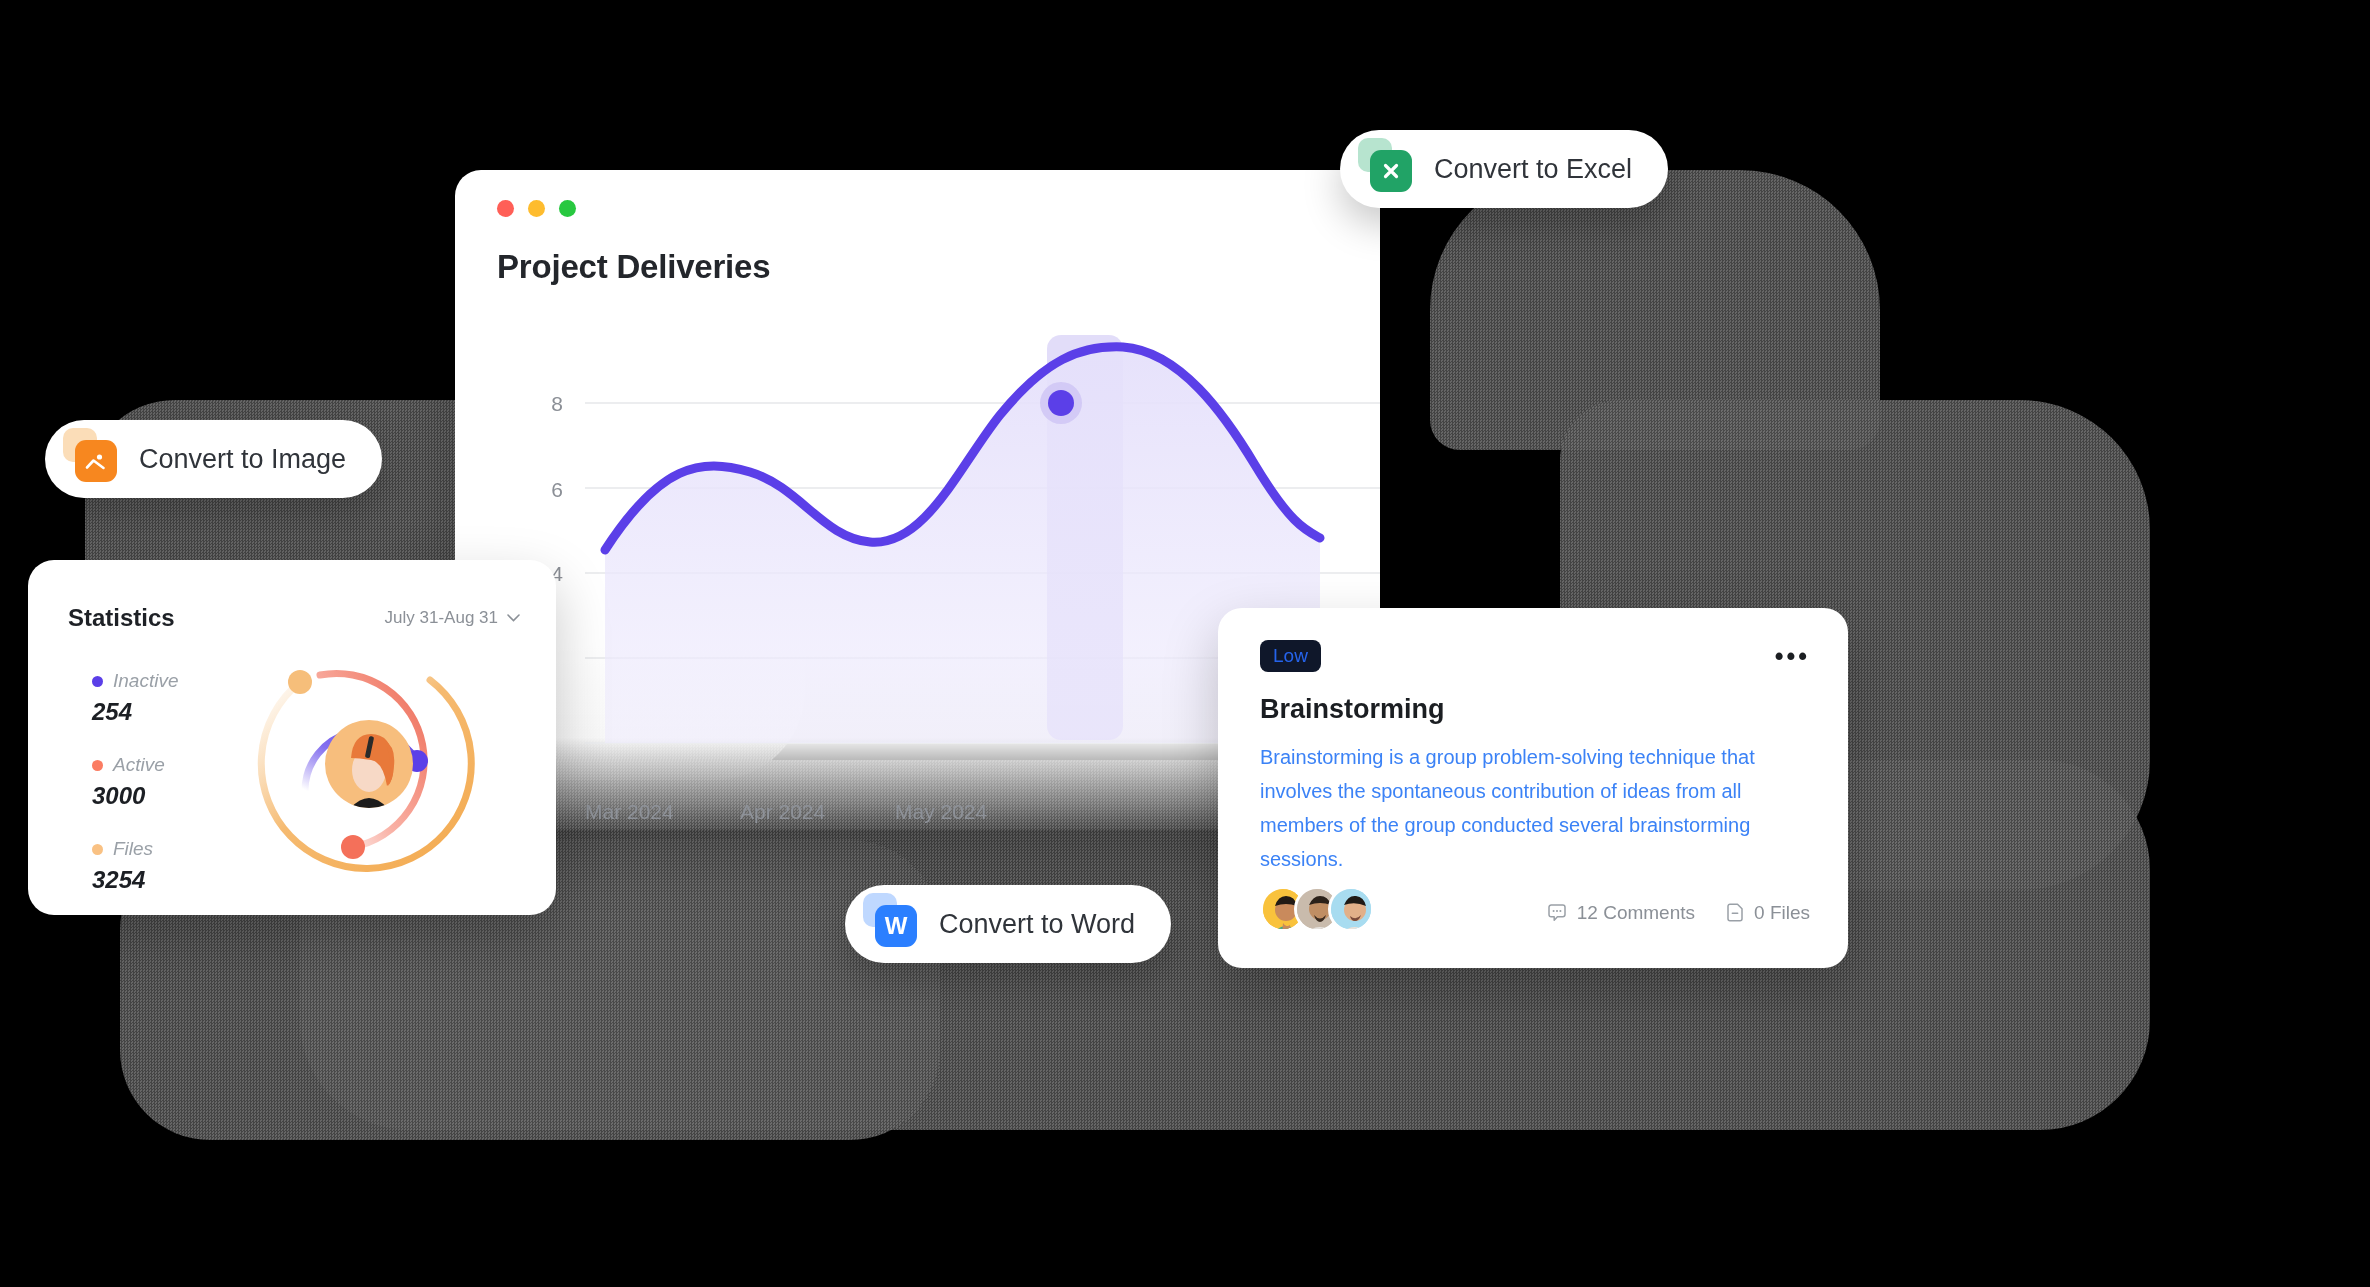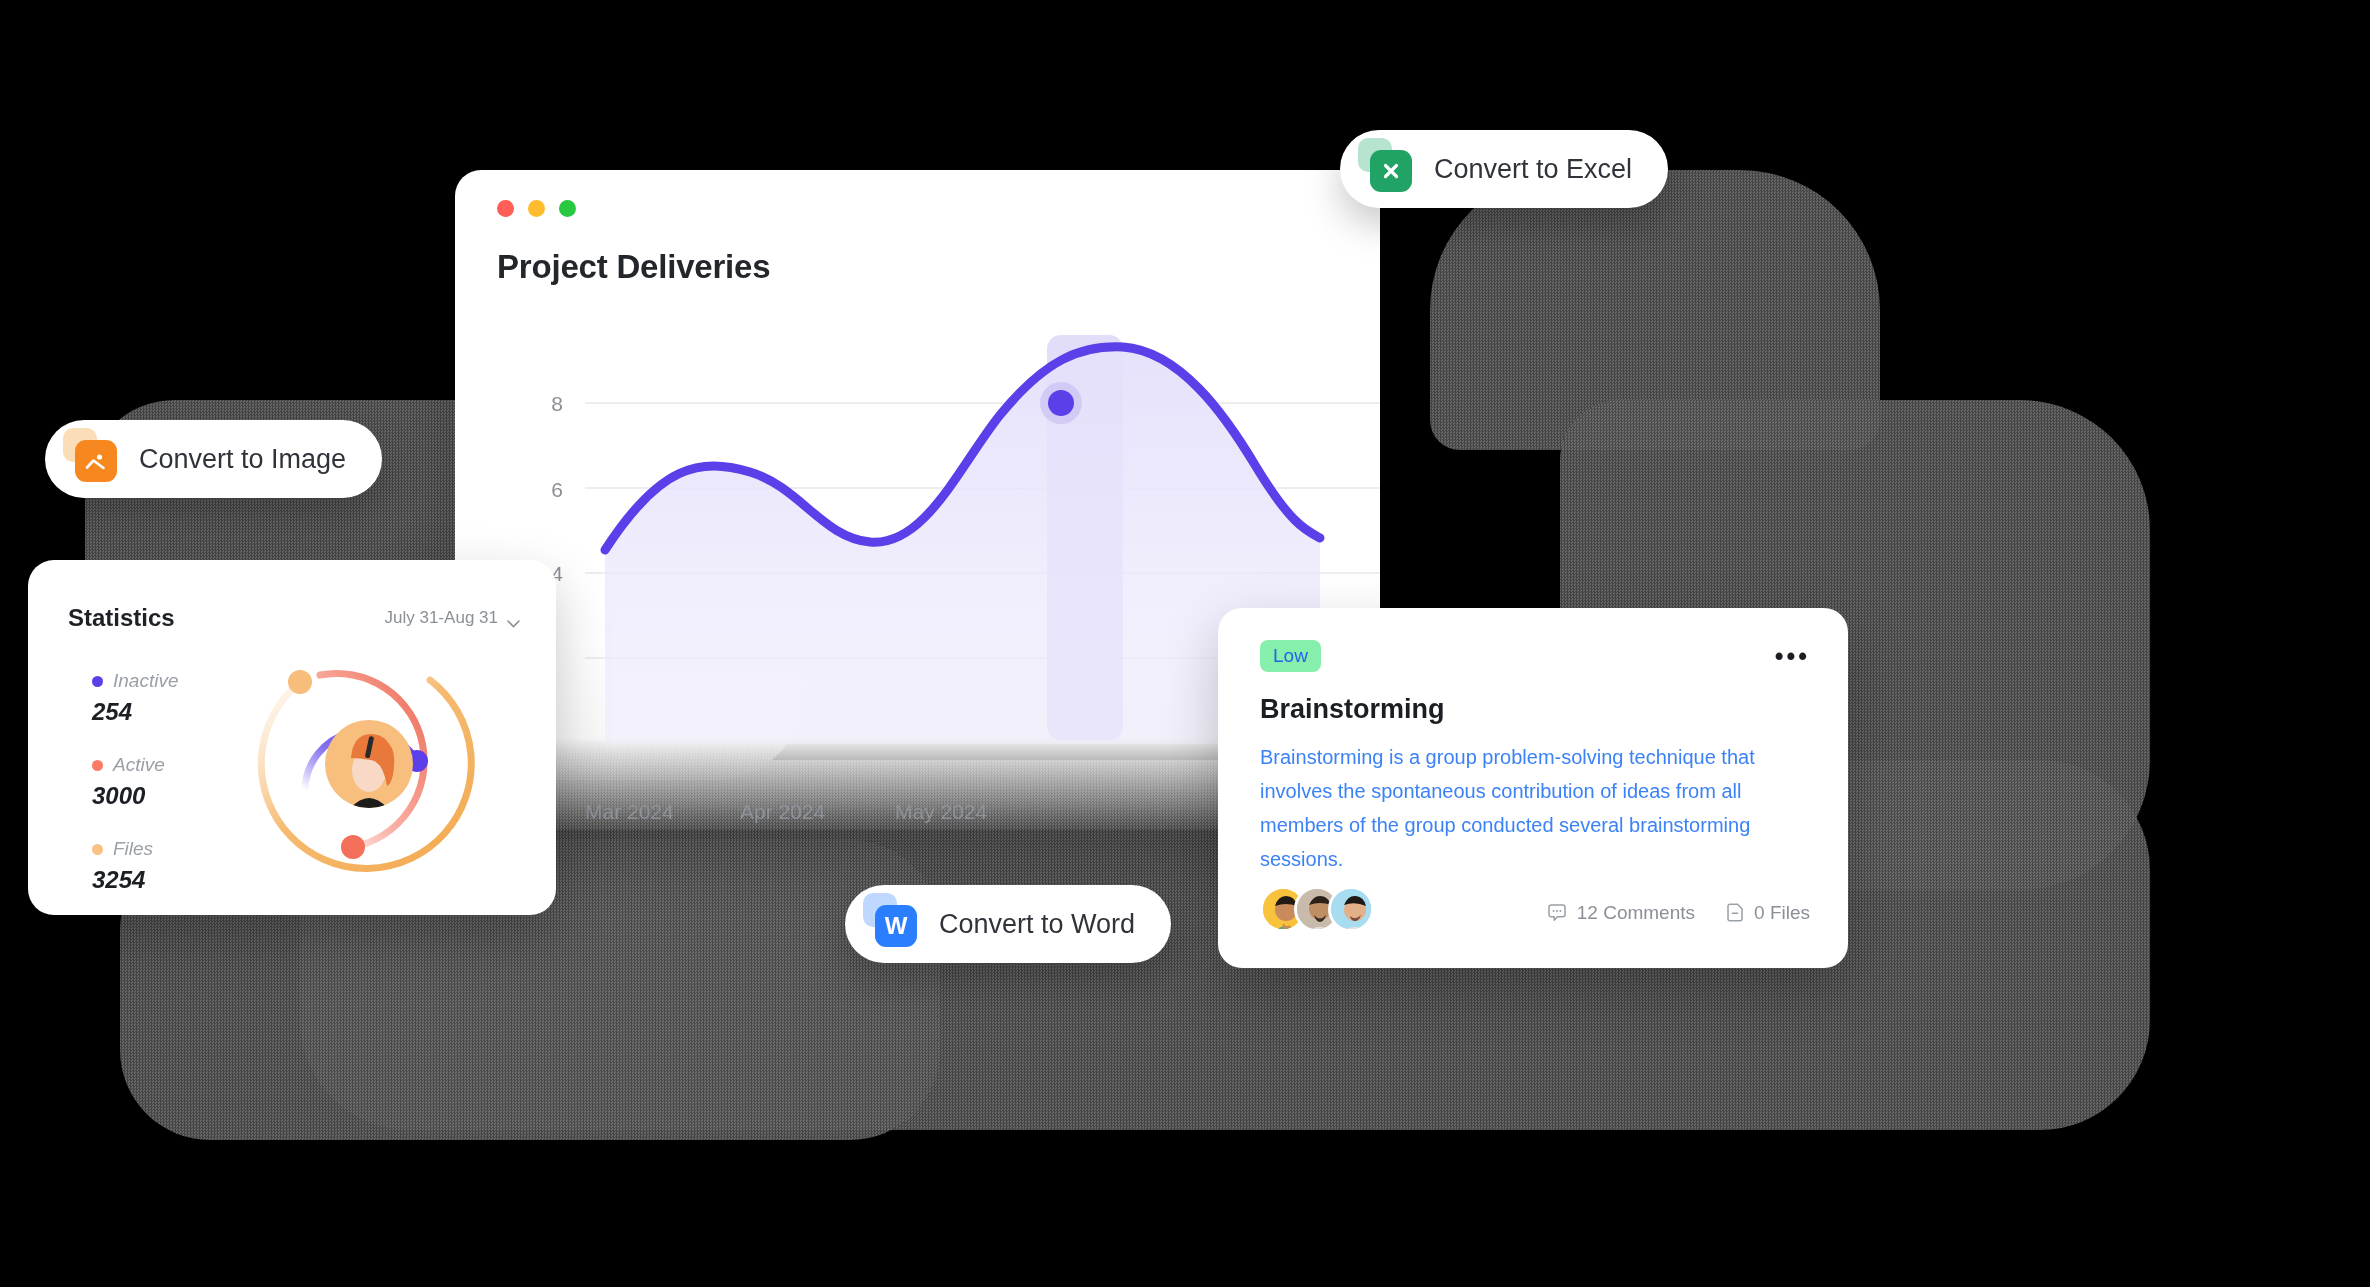--- a/index.html
+++ b/index.html
@@ -70,33 +70,33 @@
     color: #fff; font-weight: 700; font-size: 24px;
   }
   #pill-image { left: 45px; top: 420px; }
   #pill-excel { left: 1340px; top: 130px; }
   #pill-word  { left: 845px; top: 885px; }
 
   
   #stats-card { left: 28px; top: 560px; width: 528px; height: 355px; border-radius: 26px; }
   #stats-head { position:absolute; left:40px; top:44px; right:36px; display:flex; align-items:center; justify-content:space-between; }
   #stats-title { font-size: 24px; font-weight: 700; color: #1e2126; }
-  #stats-range { font-size: 17px; color: #8b9097; display:flex; align-items:flex-end; gap:9px; }
+  #stats-range { font-size: 17px; color: #8b9097; display:flex; align-items:center; gap:9px; }
   .legend { position: absolute; left: 64px; }
   .legend-row { margin-bottom: 28px; font-style: italic; }
   .legend-name { display:flex; align-items:center; gap:10px; font-size: 19px; color:#9aa0a7; }
   .legend-swatch { width: 11px; height: 11px; border-radius: 50%; }
   .legend-value { font-size: 24px; font-weight: 700; color:#1c1f24; margin-top: 6px; }
   #rings { position: absolute; left: 245px; top: 640px; width: 250px; height: 250px; }
 
   
   #task-card { left: 1218px; top: 608px; width: 630px; height: 360px; border-radius: 24px; }
   #badge-low {
     position:absolute; left: 42px; top: 32px;
-    background: #86efac; color: #2563eb; font-size: 19px;
+    background: #0f172a; color: #2563eb; font-size: 19px;
     padding: 5px 13px; border-radius: 8px; font-weight: 500;
   }
   #task-menu { position:absolute; right: 38px; top: 36px; letter-spacing: 3px; color:#1b1e22; font-size: 25px; line-height: 1; font-weight: 700;}
   #task-title { position:absolute; left: 42px; top: 86px; font-size: 27px; font-weight: 700; color: #1b1e22; }
   #task-desc {
     position:absolute; left: 42px; top: 132px; width: 540px;
     font-size: 20px; line-height: 34px; color: #3b82f6;
   }
   #avatars { position:absolute; left: 42px; bottom: 36px; display:flex; }
   .avatar {

